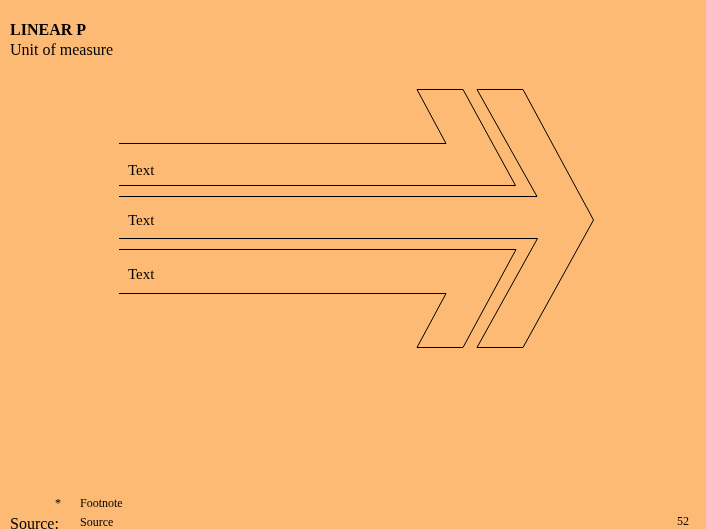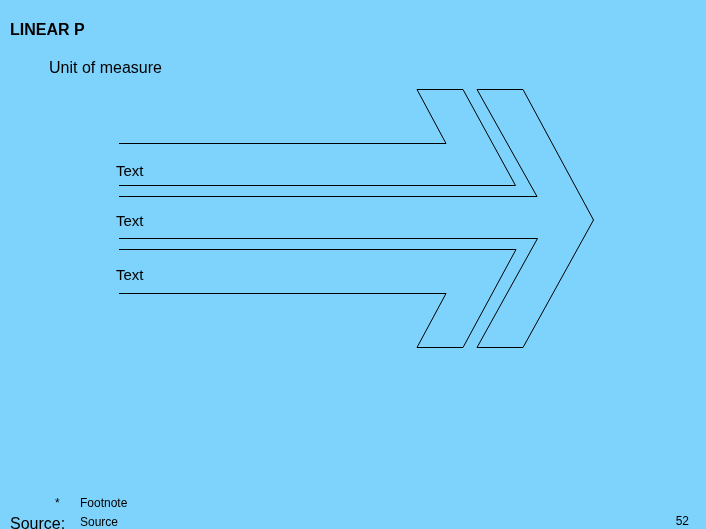--- a/index.html
+++ b/index.html
@@ -4,52 +4,51 @@
 <style>
   html, body {
     margin: 0;
     padding: 0;
     background: #ffffff;
   }
   .slide {
     position: relative;
     width: 706px;
     height: 529px;
-    background: #7dd3fc;
-    font-family: Liberation Sans, sans-serif;
+    background: #fdba74;
+    font-family: Liberation Serif, serif;
     color: #000000;
     overflow: hidden;
   }
   .title {
     position: absolute;
     left: 10px;
     top: 22px;
     font-size: 16px;
     font-weight: bold;
     line-height: 1;
     white-space: nowrap;
   }
   .subtitle {
     position: absolute;
     left: 10px;
-    top: 60px;
+    top: 42px;
     font-size: 16px;
     font-weight: normal;
     line-height: 1;
     white-space: nowrap;
-    margin-left: 39px;
   }
   svg.arrow-graphic {
     position: absolute;
     left: 0;
     top: 0;
   }
   .lane-label {
     position: absolute;
-    left: 116px;
+    left: 128px;
     font-size: 15px;
     line-height: 1;
     white-space: nowrap;
   }
   .lane-label.lane-1 { top: 162.5px; }
   .lane-label.lane-2 { top: 213px; }
   .lane-label.lane-3 { top: 266.5px; }
   .footnote-marker {
     position: absolute;
     left: 55px;

